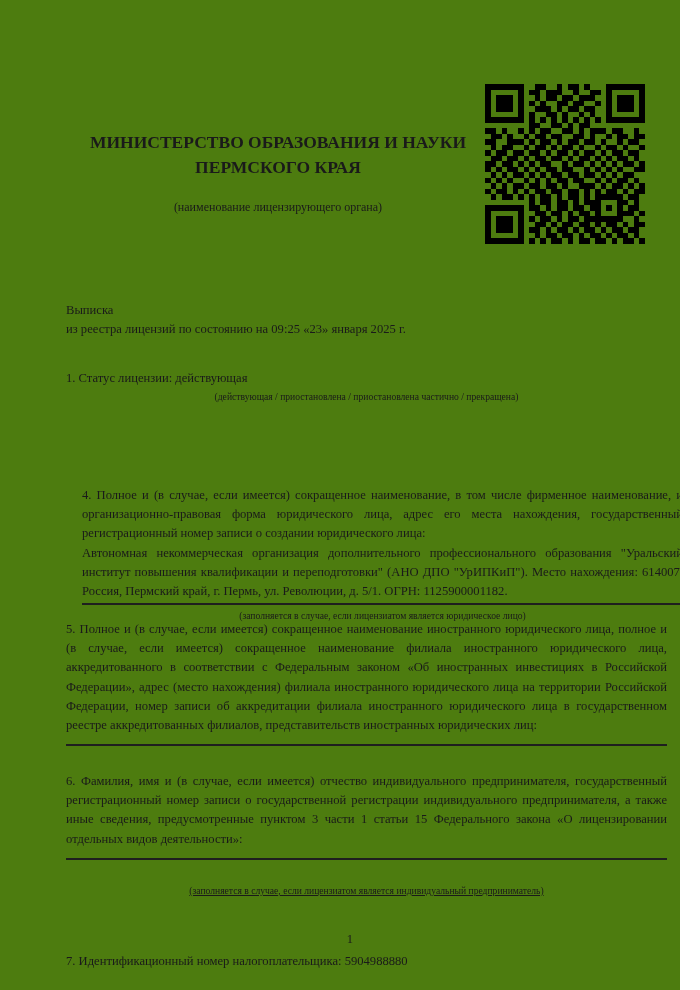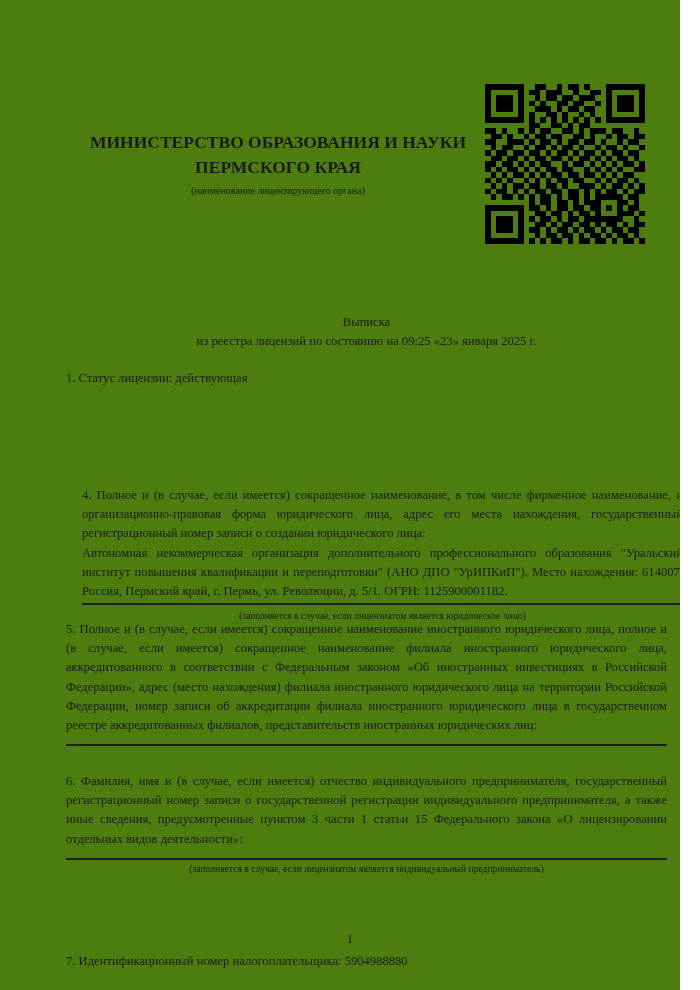--- a/index.html
+++ b/index.html
@@ -15,37 +15,36 @@
   .header-text {
     position: absolute;
     left: 66px; top: 130px; width: 424px;
     text-align: center;
     font-weight: 700;
     font-size: 17.5px;
     line-height: 25px;
   }
   .header-caption {
     font-weight: 400;
-    font-size: 10px;
+    font-size: 12px;
     line-height: 12px;
-    margin-top: 5px;
+    margin-top: 21px;
   }
   .qr-wrap {
     position: absolute;
     top: 84px; right: 35px;
     width: 160px; height: 160px;
   }
   .qr-wrap svg { display: block; }
   .title-block {
     position: absolute;
     left: 66px; top: 301px; width: 601px;
-    text-align: center;
+    text-align: left;
     font-size: 12.6px;
     line-height: 19.2px;
-    margin-top: 12px;
   }
   .item {
     position: absolute;
     left: 66px; width: 601px;
     font-size: 12.6px;
     line-height: 19.2px;
   }
   .para { text-align: justify; }
   .note {
     text-align: center;
@@ -58,21 +57,21 @@
     margin-top: 2px;
   }
   .rule-gap { margin-top: 9px; }
   .i1 { top: 371px; }
   .i1 .single { line-height: 15px; }
   .i2 { top: 421px; }
   .i3 { top: 454px; }
   .i4 { top: 486px; margin-left: 16px; }
   .i5 { top: 620px; }
   .i6 { top: 772px; }
-  .i6 .note { margin-top: 2px; }
+  .i6 .note { margin-top: 24px; text-decoration: underline; }
   .i7 { top: 952px; }
   .page-number {
     position: absolute;
     left: 0; top: 931px; width: 700px;
     text-align: center;
     font-size: 12.6px;
     line-height: 16px;
   }
 </style>
 </head>
@@ -565,20 +564,21 @@
       </svg>
     </div>
 
   <div class="title-block">
     <div>Выписка</div>
     <div>из реестра лицензий по состоянию на 09:25 «23» января 2025 г.</div>
   </div>
 
   <div class="item i1">
     <div class="single">1. Статус лицензии: действующая</div>
+    <div class="note">(действующая / приостановлена / приостановлена частично / прекращена)</div>
   </div>
 
 
 
   <div class="item i4">
     <div class="para">4. Полное и (в случае, если имеется) сокращенное наименование, в том числе фирменное наименование, и организационно-правовая форма юридического лица, адрес его места нахождения, государственный регистрационный номер записи о создании юридического лица:</div>
     <div class="para">Автономная некоммерческая организация дополнительного профессионального образования "Уральский институт повышения квалификации и переподготовки" (АНО ДПО "УрИПКиП"). Место нахождения: 614007, Россия, Пермский край, г. Пермь, ул. Революции, д. 5/1. ОГРН: 1125900001182.</div>
     <div class="rule"></div>
     <div class="note">(заполняется в случае, если лицензиатом является юридическое лицо)</div>
   </div>

